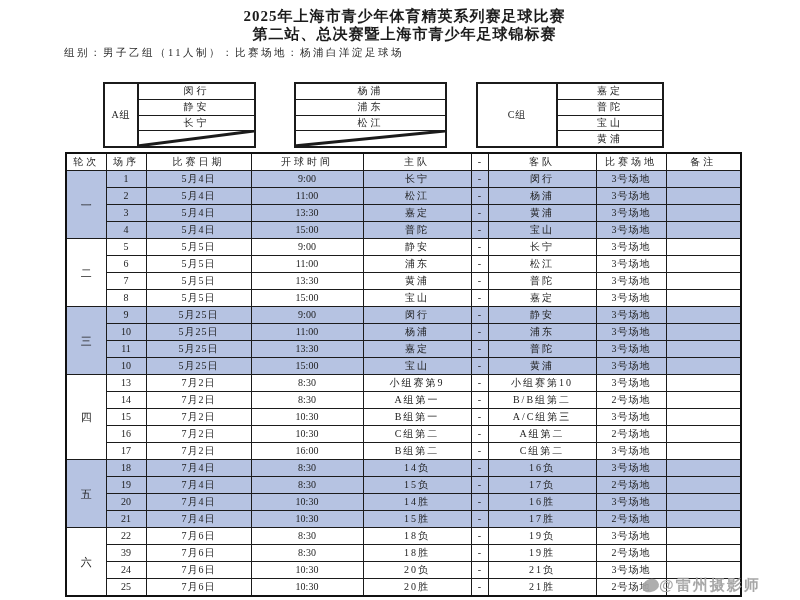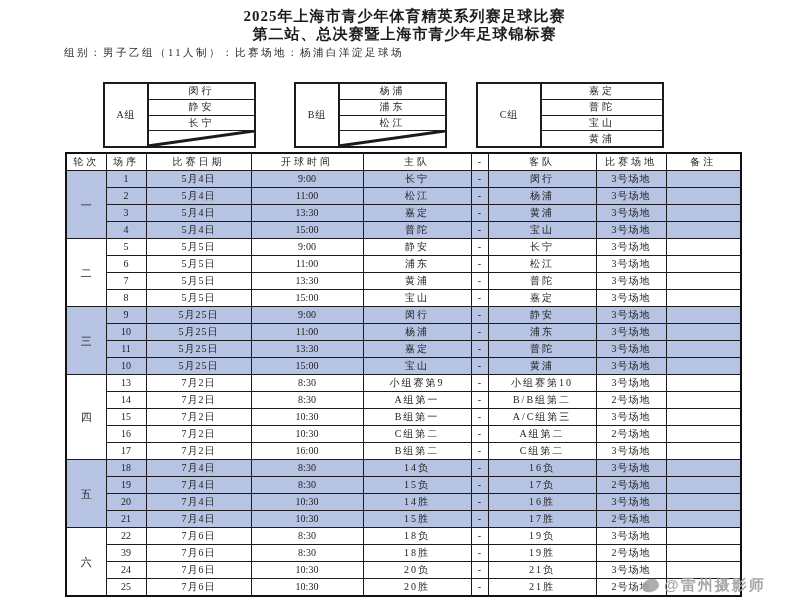--- a/index.html
+++ b/index.html
@@ -22,25 +22,25 @@
   }
   
   .gbox {
     position: absolute; top: 82px; height: 66px;
     border: 2px solid #1b1b1b; display: flex; background: #fff;
   }
   .box-a { left: 103px; width: 153px; }
   .box-b { left: 294px; width: 153px; }
   .box-c { left: 476px; width: 188px; }
   .glabel {
-    width: 44px; border-right: 2px solid #1b1b1b;
+    width: 34px; border-right: 2px solid #1b1b1b;
     display: flex; align-items: center; justify-content: center;
     font-size: 10px; letter-spacing: 1px;
   }
-  .box-c .glabel { width: 64px; }
+  .box-c .glabel { width: 80px; }
   .gitems { flex: 1; display: flex; flex-direction: column; }
   .gitem {
     flex: 1; border-bottom: 1.5px solid #1b1b1b; position: relative;
     display: flex; align-items: center; justify-content: center;
     font-size: 10px; letter-spacing: 3px;
   }
   .gitem:last-child { border-bottom: none; }
   .gitem.empty svg { position: absolute; left: 0; top: 0; width: 100%; height: 100%; }
   
   table.sched {
@@ -57,21 +57,21 @@
     overflow: hidden; white-space: nowrap;
   }
   table.sched th { font-weight: normal; letter-spacing: 3px; background: #fff; }
   tr.hl td { background: var(--hl, #b6c3e2); }
   td.round-cell { font-size: 11px; letter-spacing: 0; }
   td.venue-cell, td.date-cell { letter-spacing: 1px; }
   td.team-cell { letter-spacing: 2px; }
   
   .watermark {
     position: absolute; left: 642px; top: 576px;
-    display: flex; align-items: center; gap: 5px;
+    display: flex; align-items: center; 
     color: #9e9e9e; opacity: 0.9;
     font-family: "Liberation Sans", "DejaVu Sans", sans-serif;
     font-size: 15px; font-weight: bold; letter-spacing: 2px;
     filter: blur(0.5px);
     z-index: 5; pointer-events: none;
   }
   .wm-logo {
     width: 17px; height: 13px; background: #a6a6a6;
     border-radius: 60% 40% 55% 45% / 60% 55% 45% 40%;
     transform: rotate(-12deg);
@@ -97,21 +97,20 @@
           <div class="gitem">静安</div>
           <div class="gitem">长宁</div>
           <div class="gitem empty">
             <svg viewBox="0 0 100 100" preserveAspectRatio="none">
               <line x1="0" y1="100" x2="100" y2="0" stroke="#1b1b1b" stroke-width="3" vector-effect="non-scaling-stroke"></line>
             </svg>
           </div>
         </div>
       </div>
       <div class="gbox box-b">
-        <div class="glabel">B组</div>
         <div class="gitems">
           <div class="gitem">杨浦</div>
           <div class="gitem">浦东</div>
           <div class="gitem">松江</div>
           <div class="gitem empty">
             <svg viewBox="0 0 100 100" preserveAspectRatio="none">
               <line x1="0" y1="100" x2="100" y2="0" stroke="#1b1b1b" stroke-width="3" vector-effect="non-scaling-stroke"></line>
             </svg>
           </div>
         </div>

